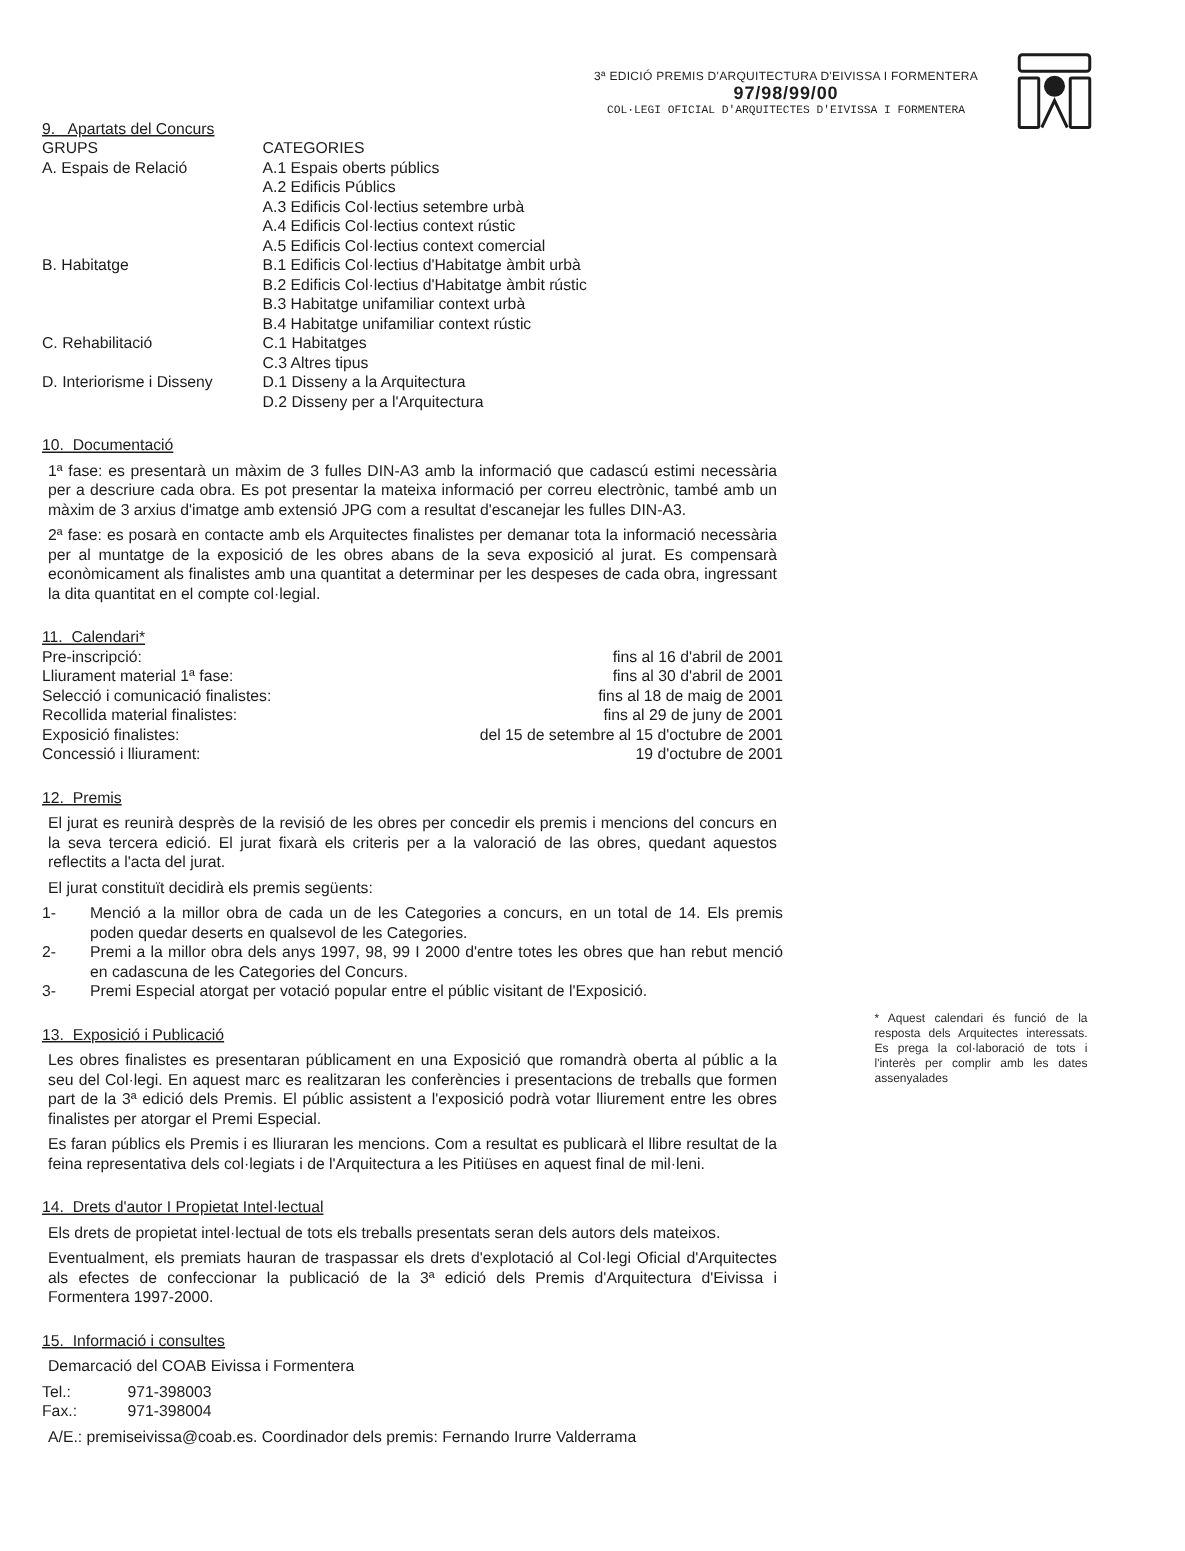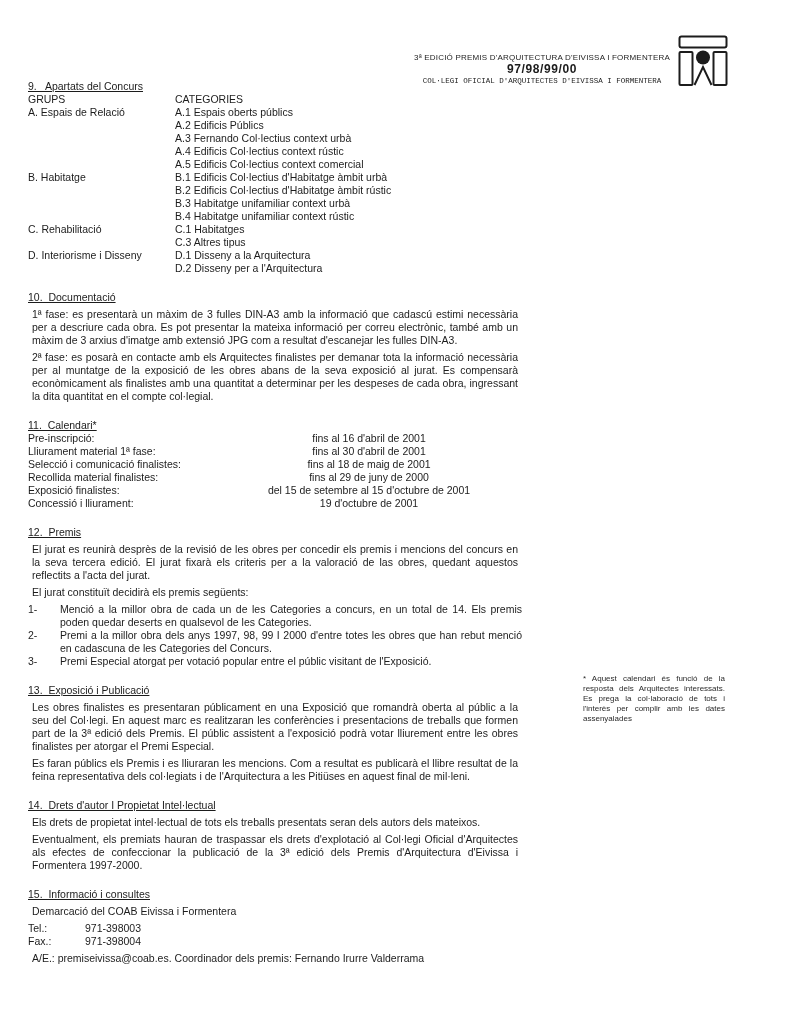--- a/index.html
+++ b/index.html
@@ -2,40 +2,40 @@
 <html><head>
 <meta charset="utf-8">
 <style>
   html,body{margin:0;padding:0;}
   body{
     width:790px;height:1034px;position:relative;background:#ffffff;
     font-family:"Liberation Sans","DejaVu Sans",sans-serif;
     font-size:10.5px;line-height:13px;color:#1c1c1c;overflow:hidden;
   }
   
-  .header{position:absolute;top:35px;right:62px;display:flex;gap:8px;align-items:flex-end;}
+  .header{position:absolute;top:35px;right:62px;display:flex;gap:26px;align-items:center;}
   .header-text{text-align:center;padding-top:3px;}
   .h-line1{font-size:8px;line-height:11px;letter-spacing:.2px;white-space:nowrap;}
   .h-line2{font-size:12px;font-weight:bold;line-height:13px;letter-spacing:.6px;}
   .h-line3{font-size:7.5px;line-height:11px;white-space:nowrap;font-family:Liberation Mono, monospace;}
   .logo{width:50px;height:52px;display:block;}
   
   .main{position:absolute;left:28px;top:80px;width:494px;}
   .sec{margin-bottom:16px;}
   .sec-h{text-decoration:underline;white-space:pre;margin:0;text-align:left;}
   p{margin:4px;text-align:justify;}
   p.noj{text-align:left;}
   
   .g-row{display:flex;align-items:flex-start;}
   .g-label{width:147px;flex:none;text-align:left;}
   .g-cats{flex:1;text-align:left;}
   
   .cal-row{display:flex;}
   .cal-label{width:188px;flex:none;text-align:left;}
-  .cal-value{flex:1;text-align:center;}
+  .cal-value{flex:1;text-align:right;}
   
   .pr-item{display:flex;align-items:flex-start;}
   .pr-num{width:32px;flex:none;text-align:left;}
   .pr-text{flex:1;text-align:justify;}
   
   .ct-row{display:flex;}
   .ct-label{width:57px;flex:none;text-align:left;}
   .ct-value{flex:1;text-align:left;}
   
   .footnote{
@@ -71,21 +71,21 @@
       <p class="sec-h">9.   Apartats del Concurs</p>
       <div class="g-row">
         <div class="g-label">GRUPS</div>
         <div class="g-cats">CATEGORIES</div>
       </div>
       <div class="g-row">
         <div class="g-label">A. Espais de Relació</div>
         <div class="g-cats">
           <div>A.1 Espais oberts públics</div>
           <div>A.2 Edificis Públics</div>
-          <div>A.3 Fernando Col·lectius context urbà</div>
+          <div>A.3 Edificis Col·lectius setembre urbà</div>
           <div>A.4 Edificis Col·lectius context rústic</div>
           <div>A.5 Edificis Col·lectius context comercial</div>
         </div>
       </div>
       <div class="g-row">
         <div class="g-label">B. Habitatge</div>
         <div class="g-cats">
           <div>B.1 Edificis Col·lectius d'Habitatge àmbit urbà</div>
           <div>B.2 Edificis Col·lectius d'Habitatge àmbit rústic</div>
           <div>B.3 Habitatge unifamiliar context urbà</div>
@@ -123,21 +123,21 @@
       <div class="cal-row">
         <div class="cal-label">Lliurament material 1ª fase:</div>
         <div class="cal-value">fins al 30 d'abril de 2001</div>
       </div>
       <div class="cal-row">
         <div class="cal-label">Selecció i comunicació finalistes:</div>
         <div class="cal-value">fins al 18 de maig de 2001</div>
       </div>
       <div class="cal-row">
         <div class="cal-label">Recollida material finalistes:</div>
-        <div class="cal-value">fins al 29 de juny de 2000</div>
+        <div class="cal-value">fins al 29 de juny de 2001</div>
       </div>
       <div class="cal-row">
         <div class="cal-label">Exposició finalistes:</div>
         <div class="cal-value">del 15 de setembre al 15 d'octubre de 2001</div>
       </div>
       <div class="cal-row">
         <div class="cal-label">Concessió i lliurament:</div>
         <div class="cal-value">19 d'octubre de 2001</div>
       </div>
     </div>

